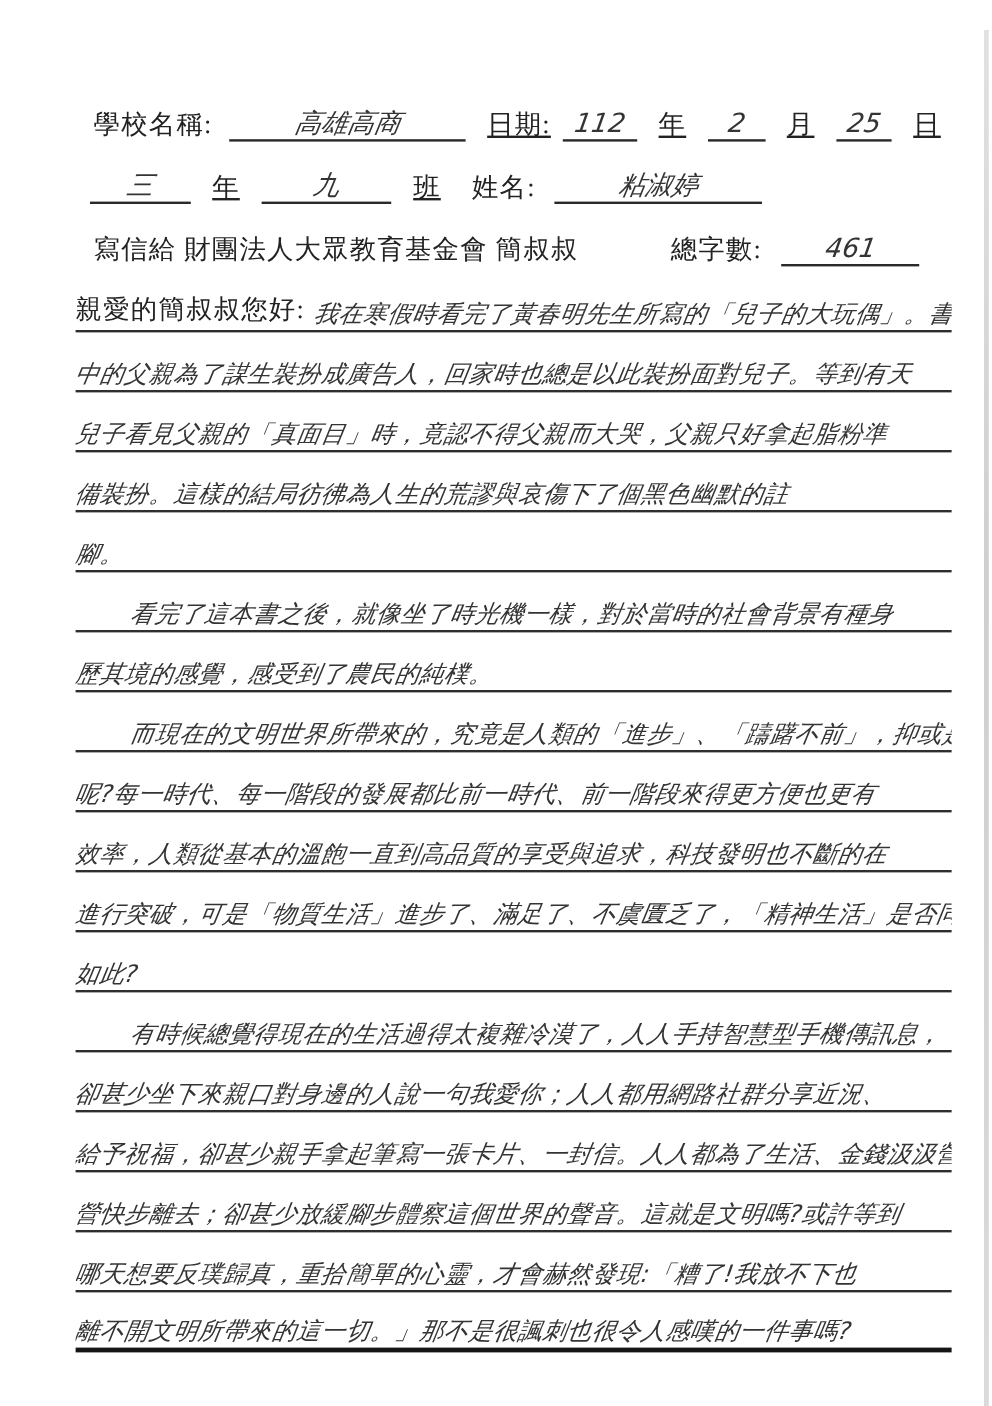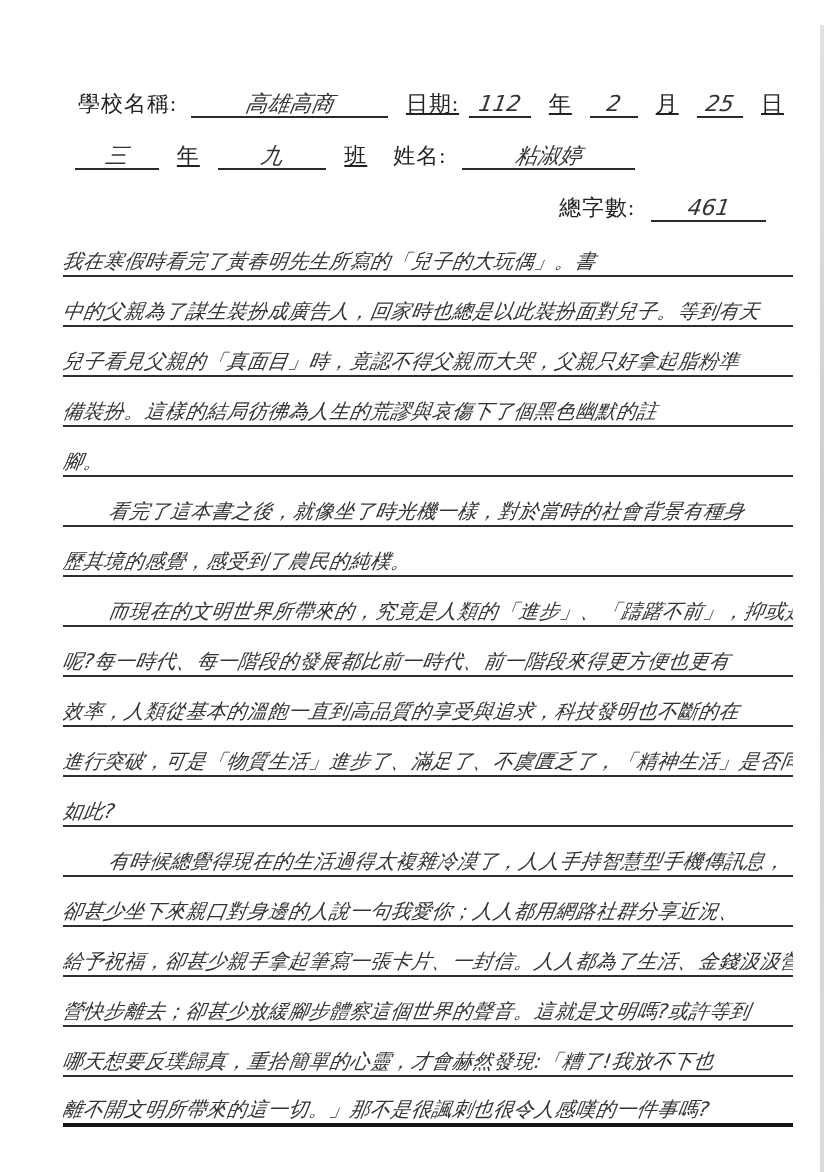--- a/index.html
+++ b/index.html
@@ -91,26 +91,28 @@
   <div class="frow row-class">
     <span class="uline u-grade"><span class="hand">三</span></span>
     <span class="lbl printed gap8">年</span>
     <span class="uline u-class gap8"><span class="hand">九</span></span>
     <span class="lbl printed gap8">班</span>
     <span class="lbl printed gap40">姓名:</span>
     <span class="uline u-name"><span class="hand">粘淑婷</span></span>
   </div>
 
   <div class="frow row-recip">
+    <span class="lbl printed">寫信給 財團法人大眾教育基金會 簡叔叔</span>
     <span class="lbl printed push">總字數:</span>
     <span class="uline u-count"><span class="hand">461</span></span>
   </div>
 
   <div class="letter">
     <div class="lrow">
+      <span class="printed greeting">親愛的簡叔叔您好:</span>
       <span class="hand">我在寒假時看完了黃春明先生所寫的「兒子的大玩偶」。書</span>
     </div>
     <div class="lrow">
         <span class="hand">中的父親為了謀生裝扮成廣告人，回家時也總是以此裝扮面對兒子。等到有天</span>
       </div>
     <div class="lrow">
         <span class="hand">兒子看見父親的「真面目」時，竟認不得父親而大哭，父親只好拿起脂粉準</span>
       </div>
     <div class="lrow">
         <span class="hand">備裝扮。這樣的結局彷彿為人生的荒謬與哀傷下了個黑色幽默的註</span>

